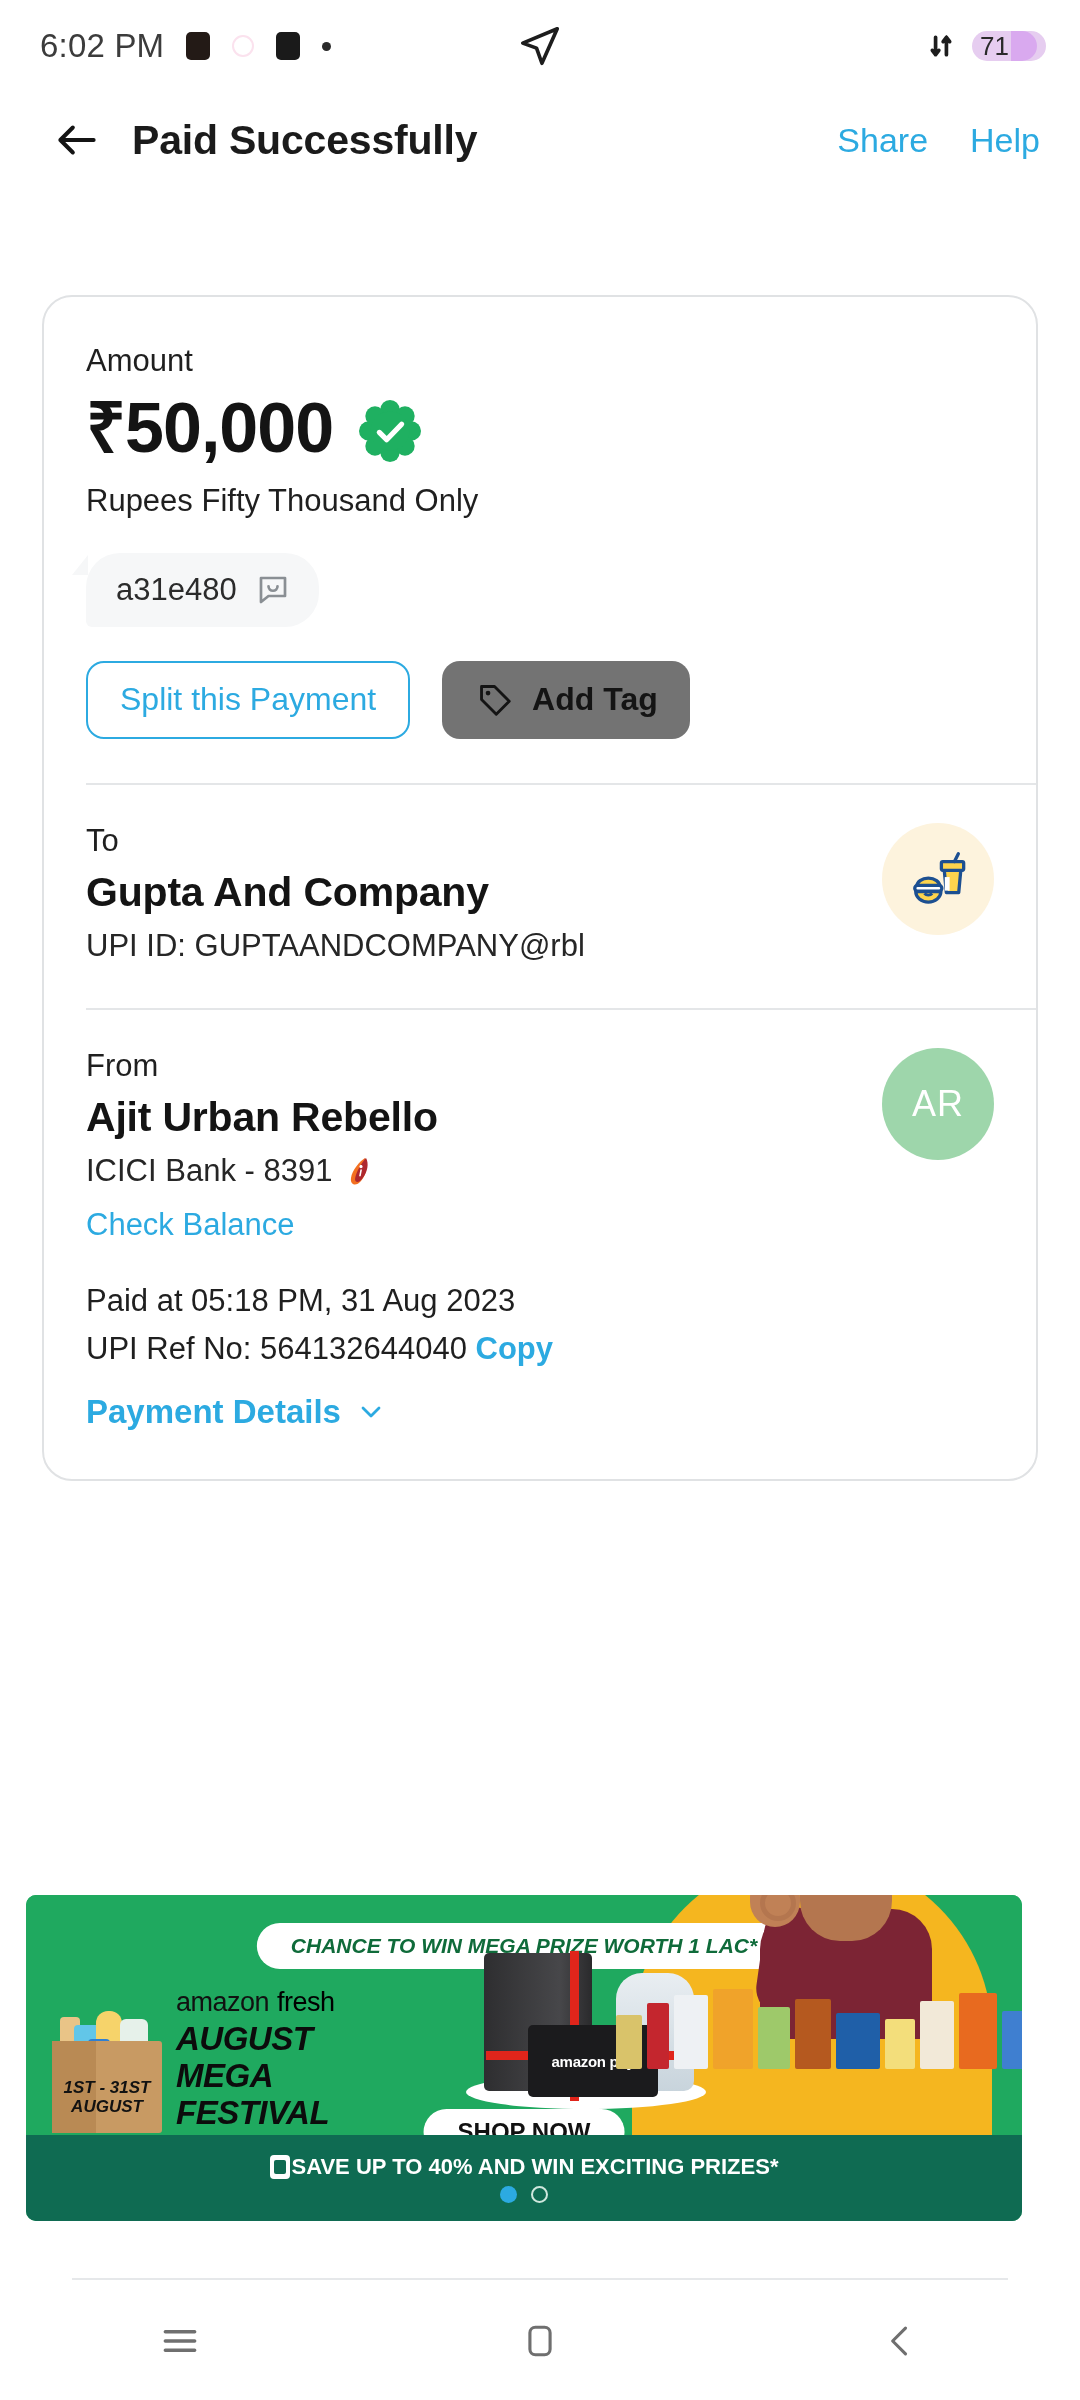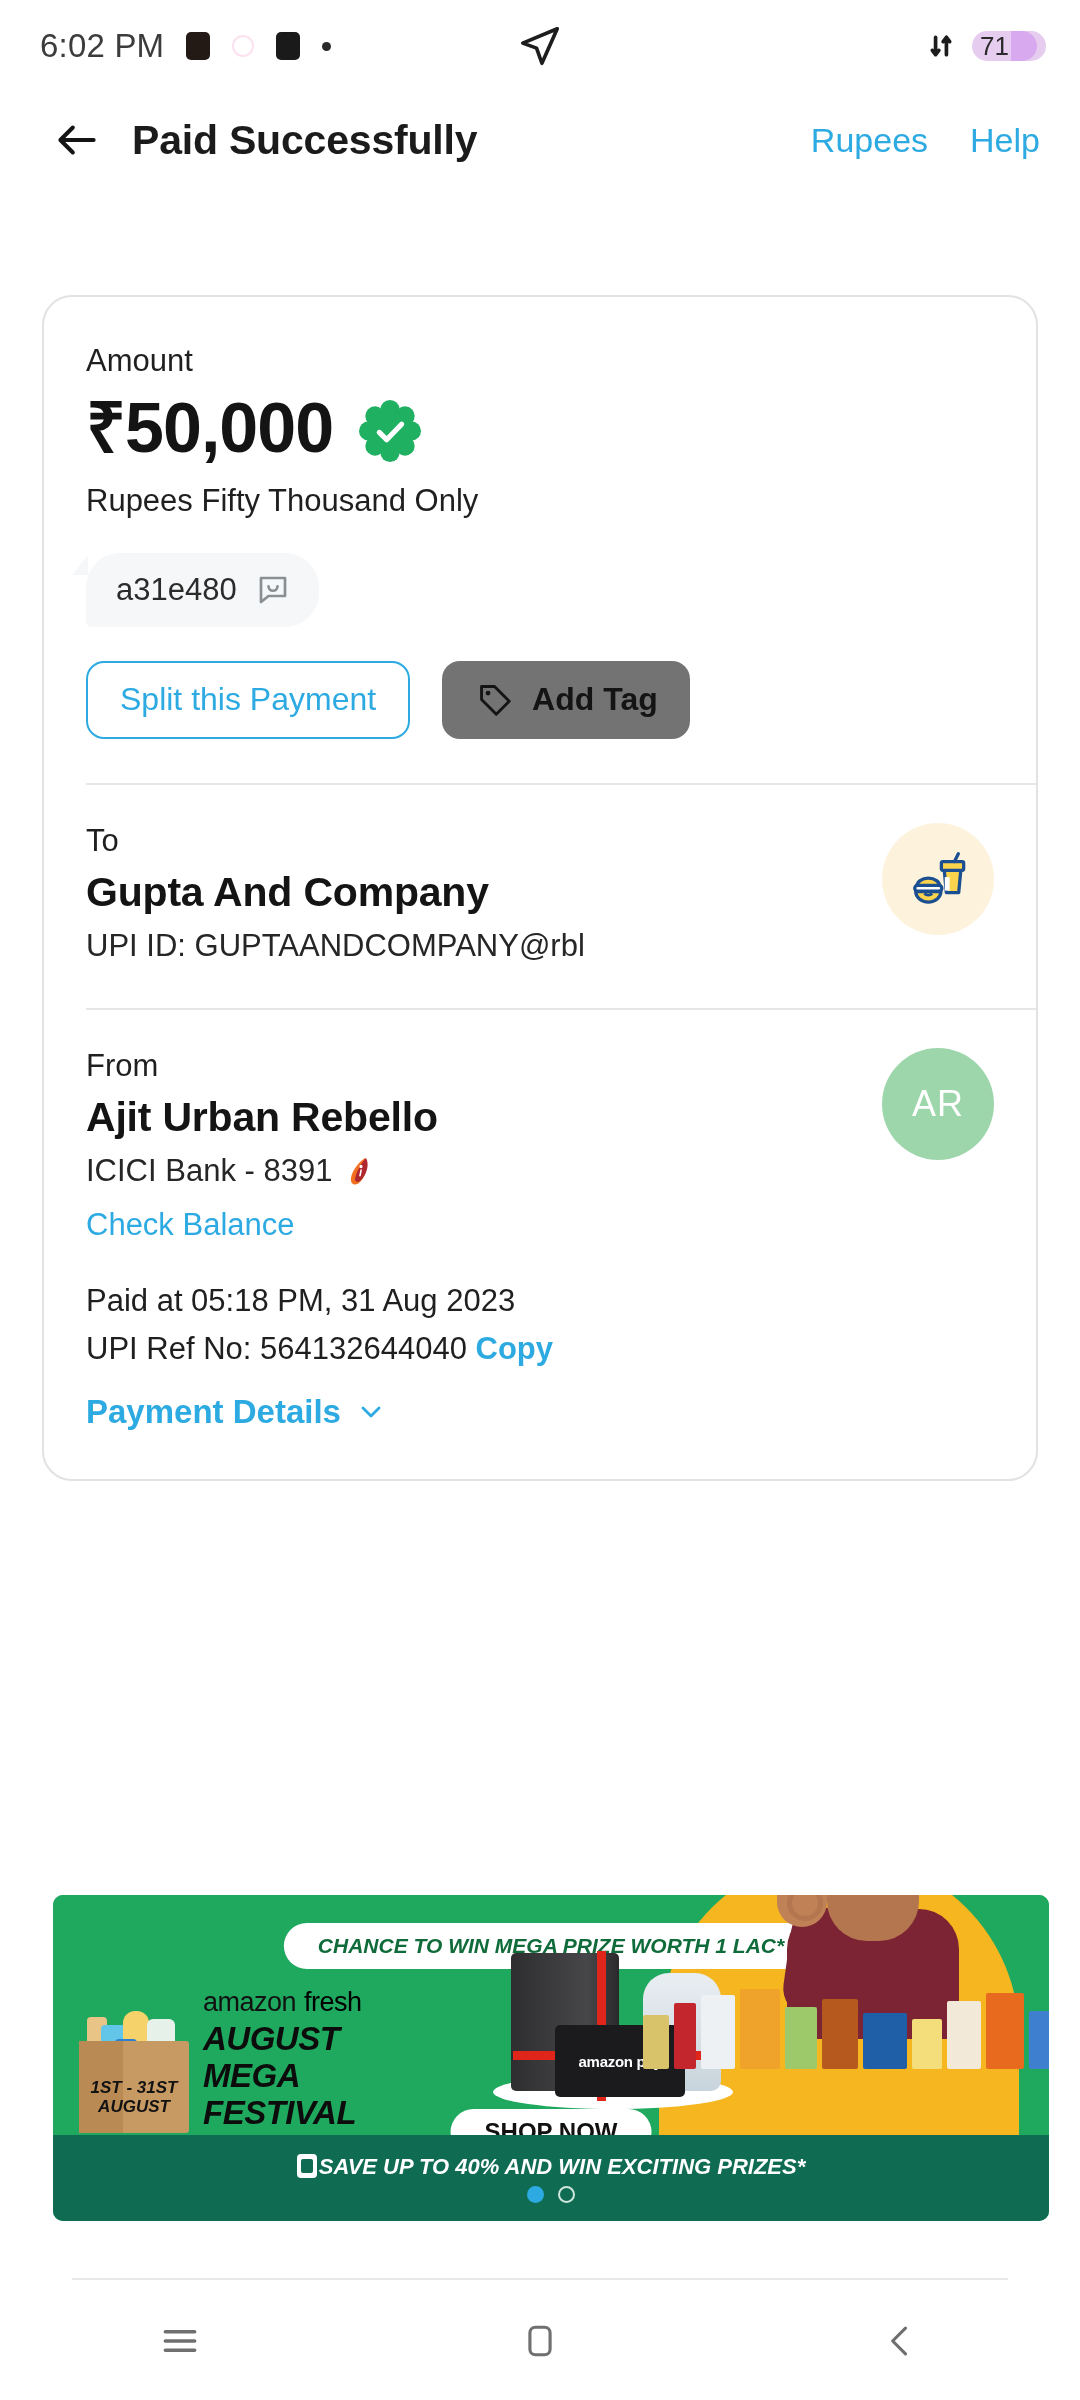--- a/index.html
+++ b/index.html
@@ -102,21 +102,21 @@
   .av-merchant { background: #fdf3dd; }
   .av-user { background: #9ed6ab; color: #fff; font-size: 36px; letter-spacing: 1px; }
 
   .meta { padding-top: 40px; padding-bottom: 8px; }
   .metaline { font-size: 31px; color: #1f1f1f; margin-bottom: 12px; }
   .paydetails { display: flex; align-items: center; gap: 14px; margin-top: 26px; margin-bottom: 40px; cursor: pointer; }
   .paydetails span { font-size: 33px; color: #2caae1; font-weight: 700; }
 
   
   .ad {
-    position: absolute; left: 53px; top: 1895px; width: 996px; height: 326px;
+    position: absolute; left: 26px; top: 1895px; width: 996px; height: 326px;
     border-radius: 10px; overflow: hidden; background: #1aa85b; cursor: pointer;
   }
   .ad-green { position: absolute; inset: 0 0 76px 0; background: #1fa95f; overflow: hidden; }
   .ad-sun { position: absolute; right: 30px; bottom: 0; width: 360px; height: 290px; background: #f5b61f; border-radius: 200px 200px 0 0; }
   .ad-pill {
     position: absolute; left: 50%; transform: translateX(-50%); top: 28px;
     background: #fff; border-radius: 26px; padding: 11px 34px;
     font-size: 21px; font-weight: 700; font-style: italic; color: #0f6b3a; white-space: nowrap;
   }
   .ad-left { position: absolute; left: 20px; top: 92px; display: flex; align-items: flex-end; gap: 8px; }
@@ -150,21 +150,21 @@
   .man-body { position:absolute; right: 64px; bottom: 30px; width: 172px; height: 130px; background:#7c2434; border-radius: 40px 40px 0 0; }
   .man-arm { position:absolute; right: 176px; bottom: 52px; width: 60px; height: 110px; background:#7c2434; border-radius: 28px; transform: rotate(8deg); }
   .man-hand { position:absolute; right: 196px; bottom: 142px; width: 50px; height: 54px; background:#c08156; border-radius: 25px; }
   .man-hand::after { content:""; position:absolute; left:10px; top:12px; width:26px; height:26px; border:5px solid #b4764f; border-radius:50%; }
   .ad-products { position: absolute; right: 0; bottom: 76px; width: 420px; height: 84px; display:flex; align-items:flex-end; gap:5px; padding-left: 14px; overflow:hidden; }
   .prod { flex: 0 0 auto; border-radius: 2px; }
   .ad-strip {
     position: absolute; left: 0; right: 0; bottom: 0; height: 86px;
     background: #0f6b52; display: flex; flex-direction: column; align-items: center; justify-content: center; gap: 6px;
   }
-  .strip-text { font-size: 22px; font-weight: 700; font-style: italic; color: #fff; display:flex; gap:2px; }
+  .strip-text { font-size: 22px; font-weight: 700; color: #fff; display:flex; align-items:center; gap:2px; }
   .strip-ic { width: 20px; height: 24px; background:#fff; border-radius: 4px; position:relative; }
   .strip-ic::after{content:"";position:absolute;left:4px;top:5px;width:12px;height:14px;background:#0f6b52;border-radius:2px;}
   .dots { display: flex; gap: 14px; align-items: center; }
   .dot { width: 17px; height: 17px; border-radius: 50%; }
   .dot.on { background: #2caae1; }
   .dot.off { border: 2px solid #cfe7dd; }
 
   
   .bottom-div { position: absolute; left: 72px; right: 72px; top: 2278px; height: 2px; background: #e6e8ea; }
   .navbar { position: absolute; left: 0; right: 0; bottom: 0; height: 118px; display: flex; align-items: center; justify-content: space-around; background: #fff; }
@@ -198,21 +198,21 @@
 </div>
 
 <div class="apphead">
   <div class="backbtn">
     <svg width="50" height="50" viewBox="0 0 24 24">
       <path d="M20 12H4M10 6l-6 6 6 6" fill="none" stroke="#141414" stroke-width="1.9" stroke-linecap="round" stroke-linejoin="round"></path>
     </svg>
   </div>
   <div class="apptitle">Paid Successfully</div>
   <div class="headactions">
-    <div class="headlink">Rupees</div>
+    <div class="headlink">Share</div>
     <div class="headlink">Help</div>
   </div>
 </div>
 
 <div class="card">
 
   <div style="height:46px"></div>
   <div class="lbl">Amount</div>
 
   <div class="amount-row">

